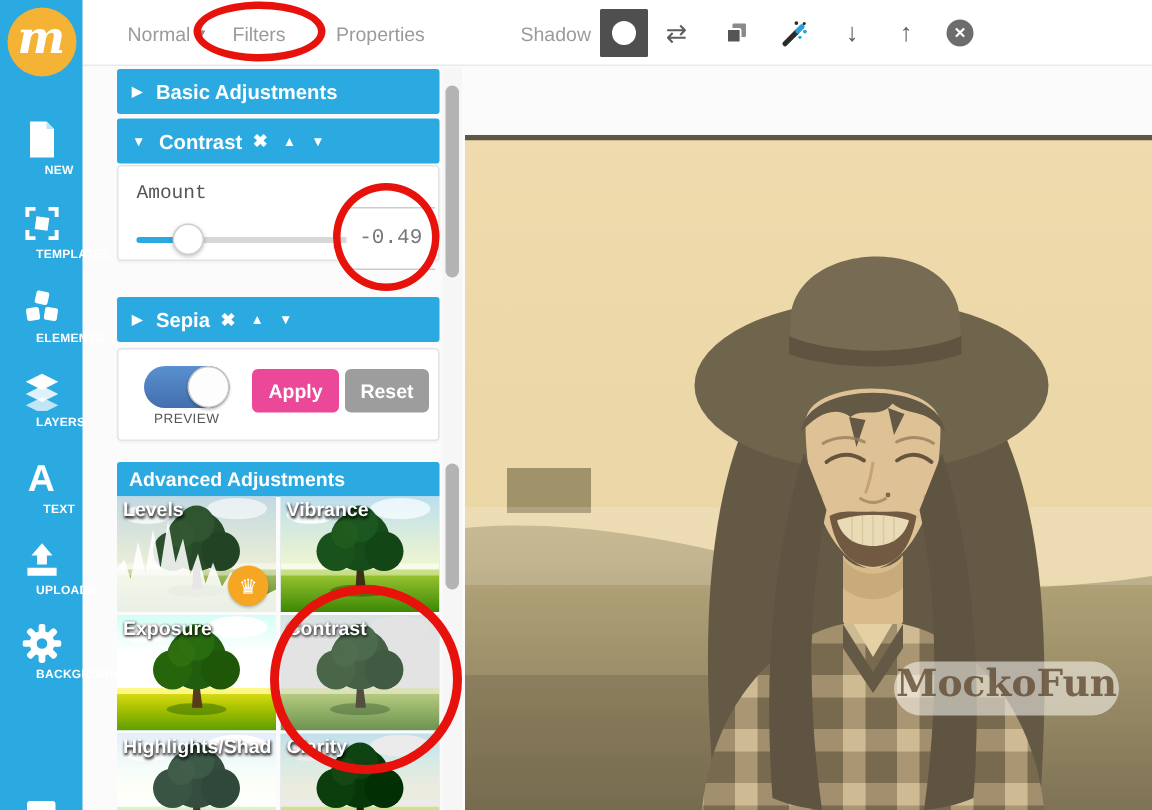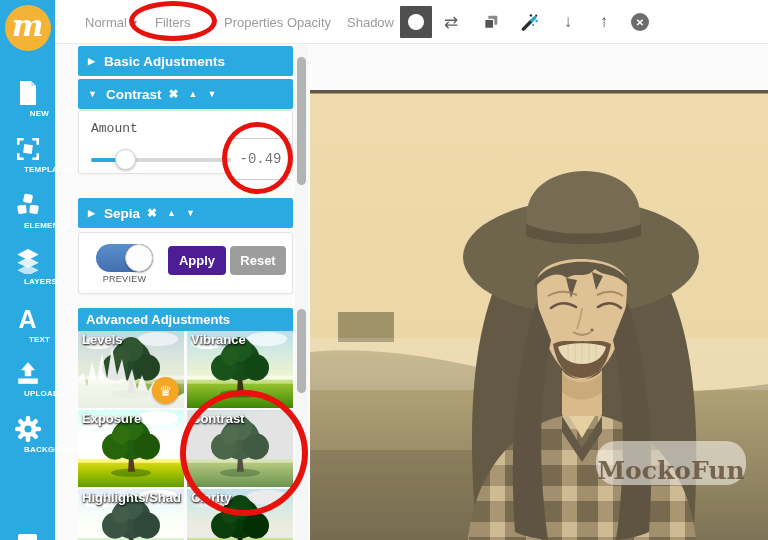--- a/index.html
+++ b/index.html
@@ -35,21 +35,21 @@
   .card { position:absolute; left:0; width:215px; background:#fff; border:1px solid #e3e3e3; border-radius:3px; box-shadow:0 1px 2px rgba(0,0,0,.04); }
   .amount-label { position:absolute; left:12px; top:10px; font-size:13px; color:#555; }
   .slider-track { position:absolute; left:12px; top:47px; width:141px; height:4px; background:#d7d7d7; border-radius:2px; }
   .slider-fill { position:absolute; left:0; top:0; width:33px; height:4px; background:#2BA9E1; border-radius:2px; }
   .slider-handle { position:absolute; left:24px; top:-9px; width:21px; height:21px; background:#fff; border:1px solid #cfcfcf; border-radius:50%; box-shadow:0 1px 3px rgba(0,0,0,.25); }
   .value-box { position:absolute; left:152px; top:27px; width:59px; height:42px; background:#fff; border-top:1px solid #ccc; border-bottom:1px solid #ccc; display:flex; align-items:center; justify-content:center; font-size:14px; color:#777; }
   .toggle { position:absolute; left:17px; top:11px; width:57px; height:28px; border-radius:14px; background:linear-gradient(#5a90cf,#436fae); }
   .toggle-knob { position:absolute; right:0px; top:0px; width:28px; height:28px; border-radius:50%; background:#fdfdfd; border:1px solid #c9c9c9; box-shadow:0 1px 2px rgba(0,0,0,.3); }
   .toggle-label { position:absolute; left:13px; top:41px; width:65px; text-align:center; font-size:9px; color:#555; letter-spacing:.3px; }
   .btn { position:absolute; top:13px; height:29px; border:none; border-radius:4px; color:#fff; font-weight:bold; font-size:13px; font-family:"Liberation Sans",sans-serif; cursor:pointer; }
-  .btn-apply { left:89px; width:58px; background:#4c1d95; }
+  .btn-apply { left:89px; width:58px; background:#ec4899; }
   .btn-reset { left:151px; width:56px; background:#9D9D9D; }
   .hdr-advanced { position:absolute; left:0; top:308px; width:215px; height:23px; background:#2BA9E1; color:#fff; font-size:13px; font-weight:bold; display:flex; align-items:center; padding:0 8px; border-radius:2px 2px 0 0; }
 
   .thumb { position:absolute; width:106px; height:77px; overflow:hidden; background:#cfe0e6; cursor:pointer; }
   .thumb svg.scene { position:absolute; left:0; top:0; width:106px; height:77px; }
   .thumb-label { position:absolute; left:4px; top:1px; color:#fff; font-weight:bold; font-size:13px; text-shadow:0 1px 2px rgba(0,0,0,.8), 1px 1px 2px rgba(0,0,0,.6); z-index:3; }
   .f-vibrance  svg.scene { filter:saturate(1.5) contrast(1.05); }
   .f-exposure  svg.scene { filter:brightness(1.18) saturate(1.9) hue-rotate(-14deg); }
   .f-contrast  svg.scene { filter:brightness(1.22) contrast(.78) saturate(.85); }
   .f-highlights svg.scene { filter:brightness(1.12) saturate(.55) hue-rotate(18deg); }
@@ -59,21 +59,21 @@
 
   
   .scrolltrack { position:absolute; left:295px; top:45px; width:13px; height:495px; background:#f6f6f6; z-index:4; }
   .scrollthumb { position:absolute; left:2px; width:9px; background:#b3b3b3; border-radius:5px; }
   .sthumb1 { top:12px; height:128px; }
   .sthumb2 { top:264px; height:84px; }
 
   
   .canvas { position:absolute; left:309px; top:45px; width:459px; height:495px; background:#fbfbfb; z-index:1; }
   .photo { position:absolute; left:1px; top:45px; width:458px; height:450px; }
-  .watermark { position:absolute; left:287px; top:396px; width:150px; height:44px; background:rgba(252,250,244,.55); border-radius:20px; display:flex; align-items:flex-end; justify-content:center; z-index:3; }
+  .watermark { position:absolute; left:287px; top:396px; width:150px; height:36px; background:rgba(252,250,244,.55); border-radius:20px; display:flex; align-items:flex-start; justify-content:center; z-index:3; }
   .watermark span { font-family:"DejaVu Serif", serif; font-weight:bold; font-size:25px; color:rgba(96,75,50,.8); }
 
   
   .ring { position:absolute; border:5px solid #E8120C; border-radius:50%; z-index:80; pointer-events:none; }
   .ring-filters { left:129px; top:1px;  width:88px;  height:40px; }
   .ring-amount  { left:222px; top:122px; width:71px; height:72px; }
   .ring-thumb   { left:180px; top:390px; width:128px; height:126px; border-width:6px; }
 </style>
 </head>
 <body>
@@ -113,23 +113,20 @@
     <div class="tb-item" style="left:30px">
       <span>Normal</span>
       <span class="tb-caret">▾</span>
     </div>
     <div class="tb-item" style="left:100px">
       <span>Filters</span>
     </div>
     <div class="tb-item" style="left:169px">
       <span>Properties</span>
     </div>
-    <div class="tb-item" style="left:232px">
-      <span>Opacity</span>
-    </div>
     <div class="tb-item" style="left:292px">
       <span>Shadow</span>
     </div>
 
     <div class="shape-btn">
       <div class="dot"></div>
     </div>
     <div class="tb-icon" style="left:383px">
         <span>⇄</span>
       </div>

